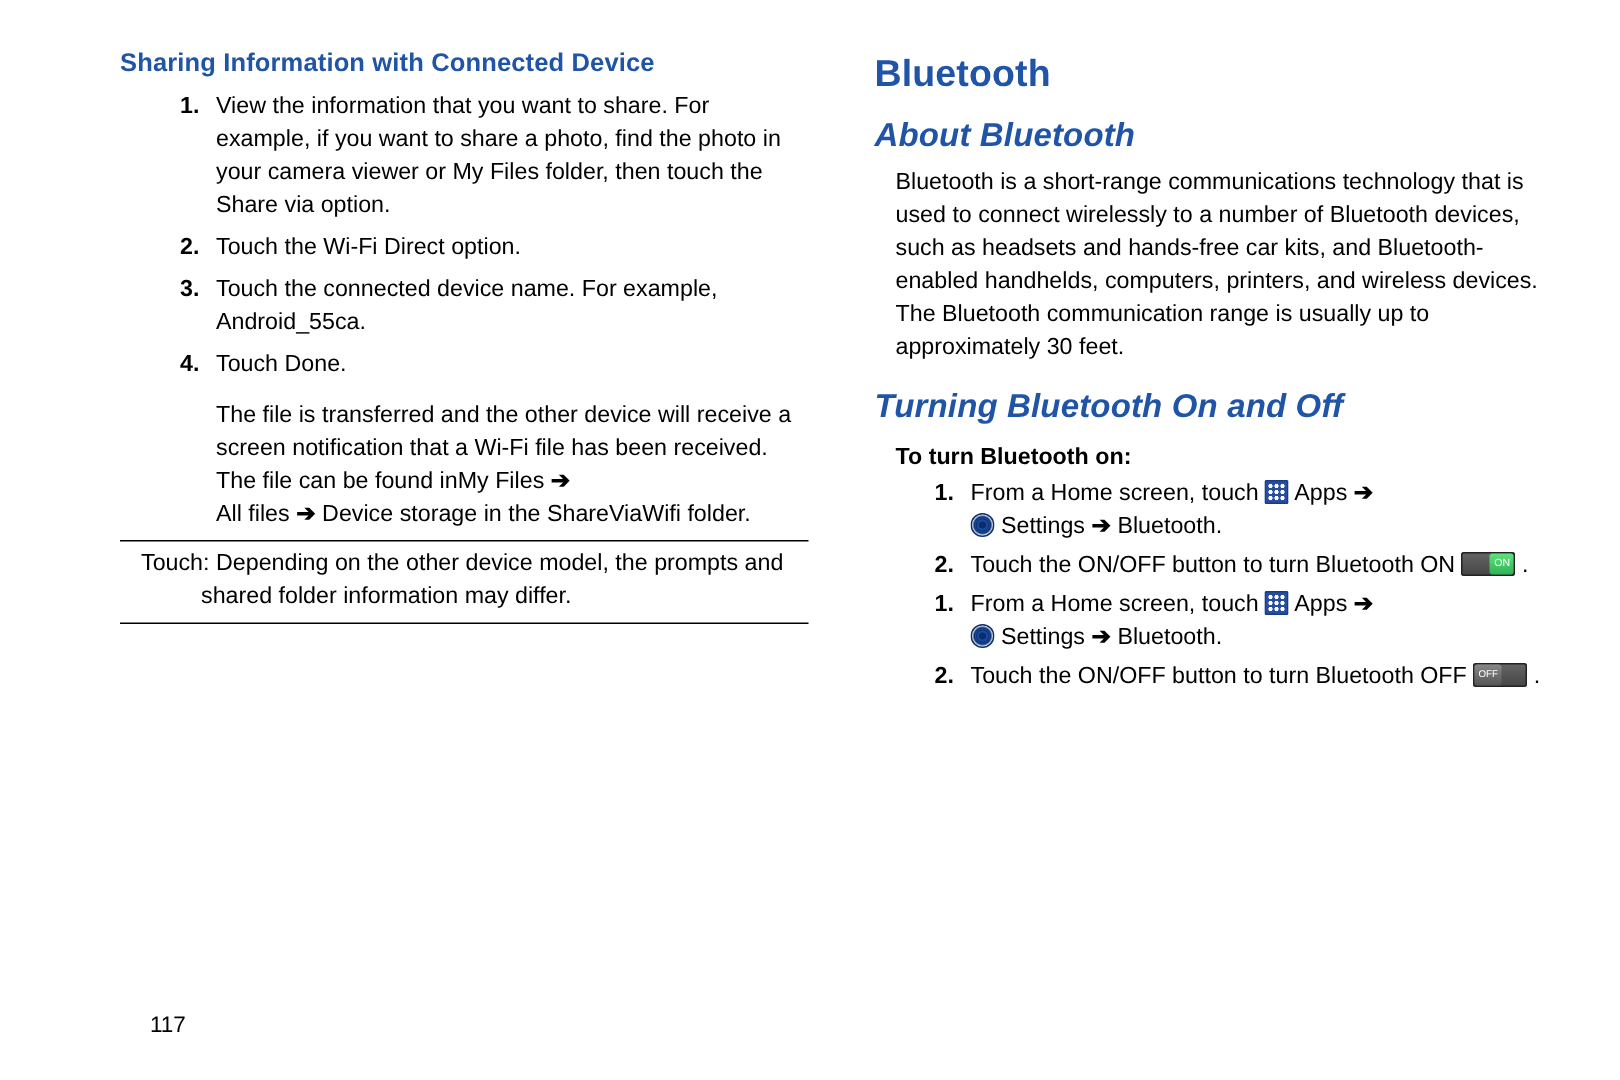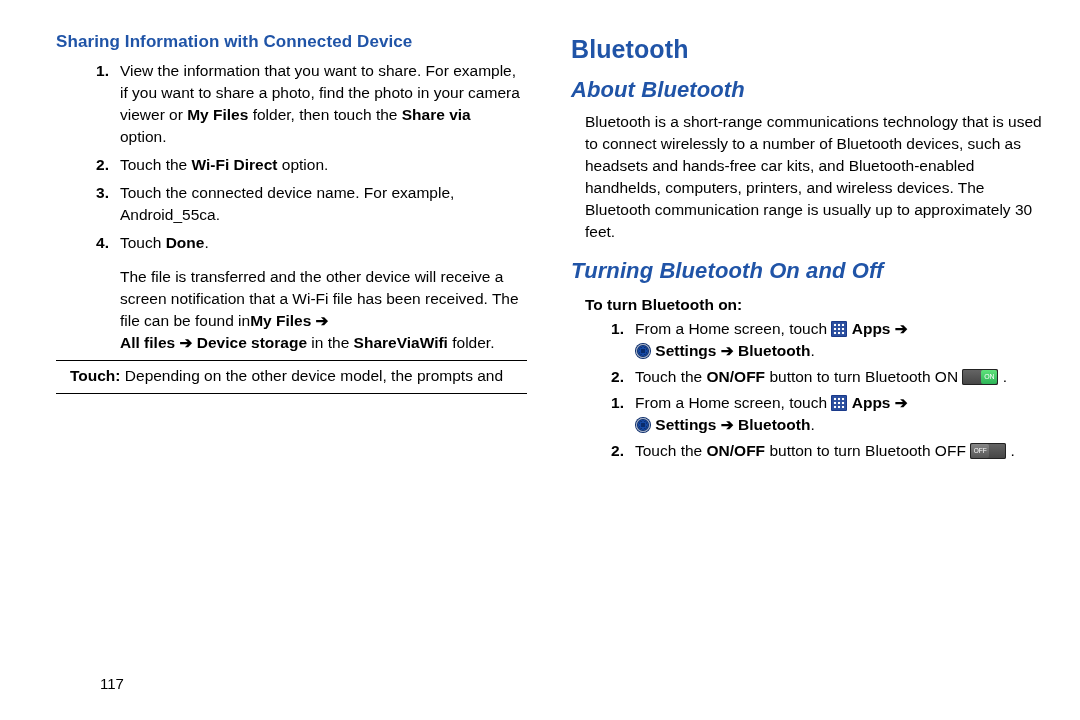--- a/index.html
+++ b/index.html
@@ -9,21 +9,21 @@
     font-family: Arial, Helvetica, sans-serif;
     font-size: 15.5px;
     line-height: 1.42;
     color: #000;
     width: 1080px;
     height: 720px;
     overflow: hidden;
   }
   .page {
     display: flex;
-    padding: 30px 38px 20px 56px;
+    padding: 30px 38px 20px 80px;
     gap: 44px;
     box-sizing: border-box;
     height: 100%;
     position: relative;
   }
   .col {
     flex: 1;
     min-width: 0;
   }
   .h-blue {
@@ -59,21 +59,21 @@
     position: relative;
     margin-bottom: 6px;
     padding-right: 6px;
   }
   ol.steps > li::before {
     content: counter(step) ".";
     font-weight: 700;
     position: absolute;
     left: -24px;
   }
-  .bold { font-weight: 700; }
+  .bold { font-weight: 400; }
   .hr {
     border: none;
     border-top: 1px solid #000;
     margin: 6px 0 4px 0;
   }
   .note { padding: 0 0 0 14px; }
   .note .note-body { display: block; padding-left: 40px; }
   .note-first { display: block; }
   .footer-num {
     position: absolute;
@@ -184,20 +184,21 @@
           <span class="bold">Device storage</span><span> in the </span><span class="bold">ShareViaWifi</span><span> folder.</span>
         </span>
       </li>
     </ol>
 
     <hr class="hr">
     <div class="note">
       <span class="note-first">
         <span class="bold">Touch: </span><span>Depending on the other device model, the prompts and</span>
       </span>
+      <span class="note-body">shared folder information may differ.</span>
     </div>
     <hr class="hr">
   </div>
 
   <div class="col">
     <div class="h-blue main">Bluetooth</div>
     <div class="h-blue italic" style="margin-top:6px;">About Bluetooth</div>
     <p class="indent1">Bluetooth is a short-range communications technology that is used to connect wirelessly to a number of Bluetooth devices, such as headsets and hands-free car kits, and Bluetooth-enabled handhelds, computers, printers, and wireless devices. The Bluetooth communication range is usually up to approximately 30 feet.</p>
 
     <div class="h-blue italic">Turning Bluetooth On and Off</div>

